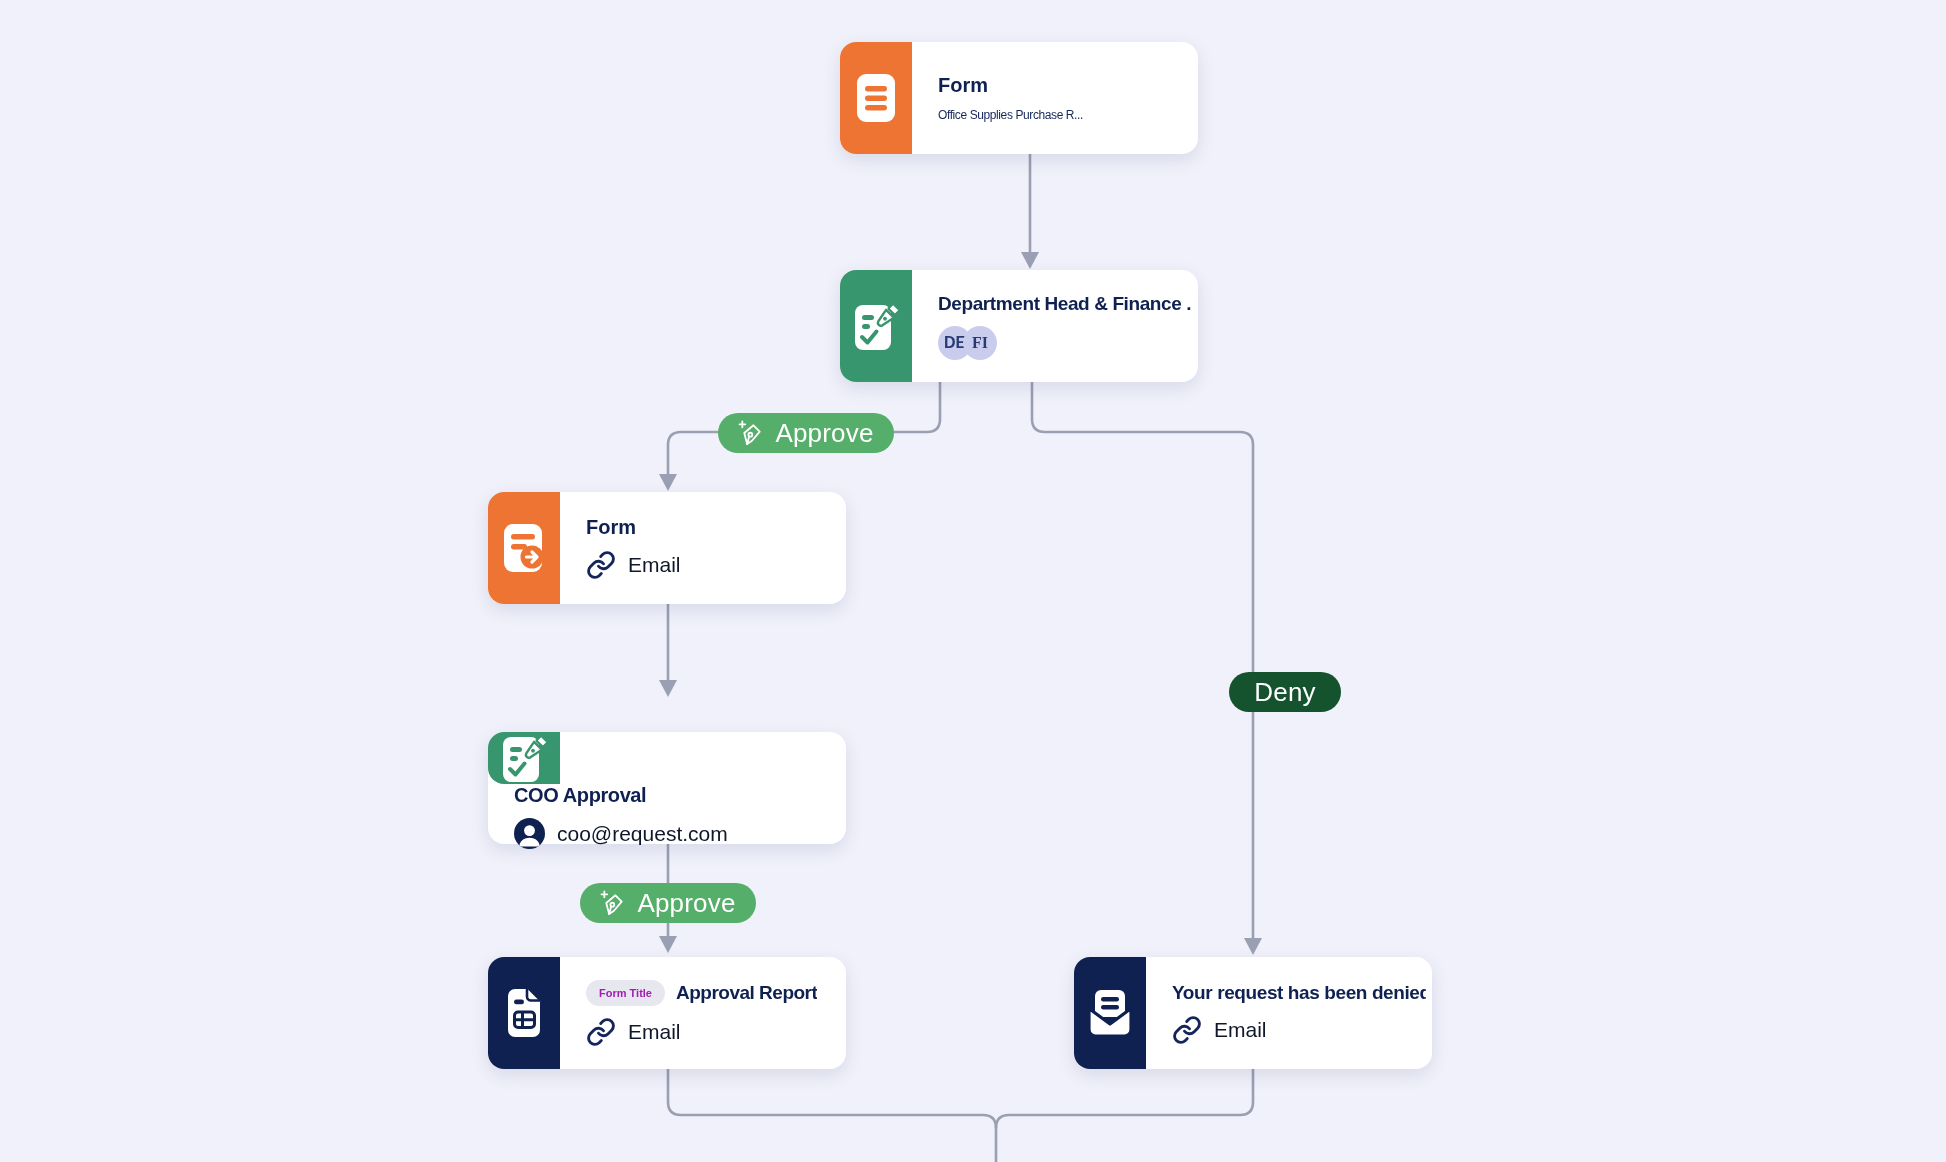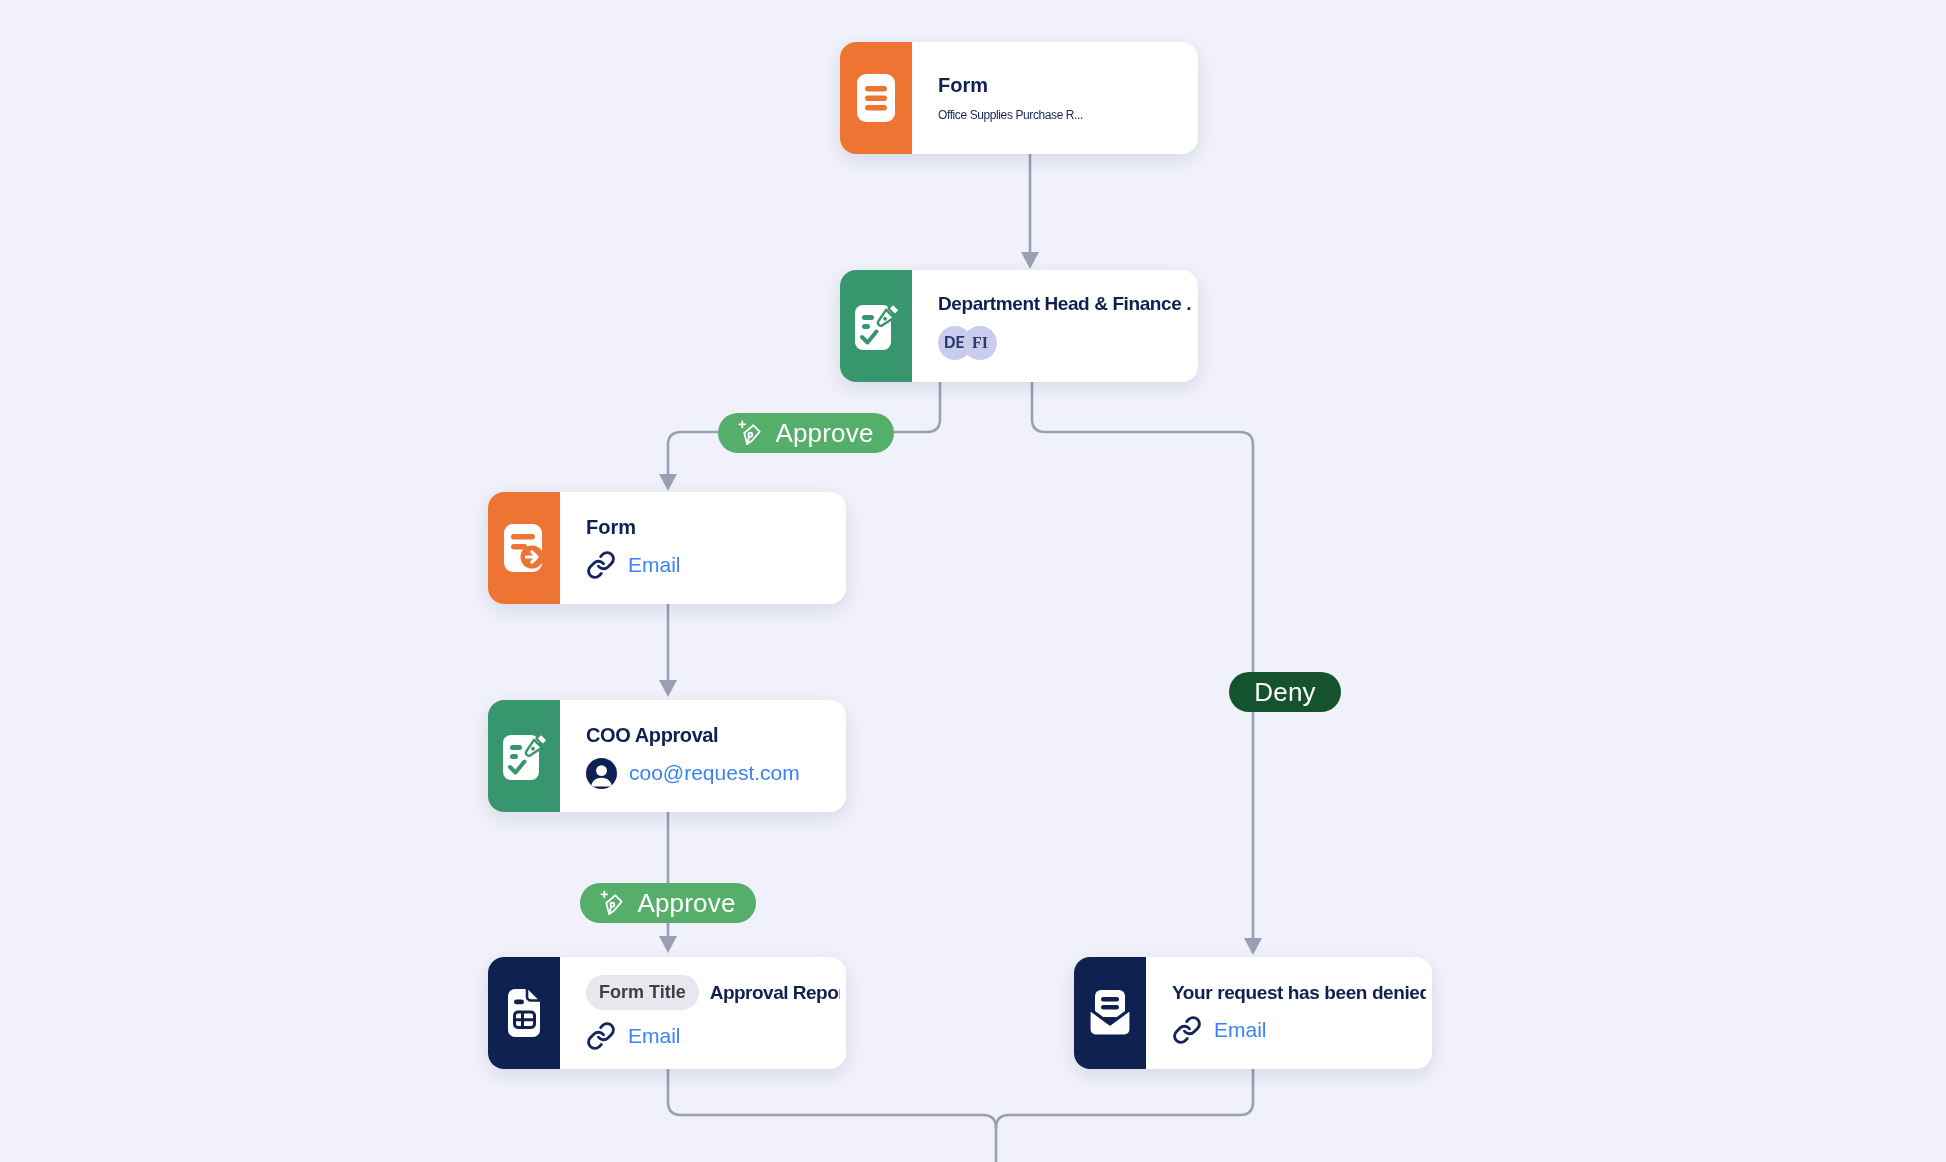--- a/index.html
+++ b/index.html
@@ -20,23 +20,23 @@
     width:72px;flex:none;border-radius:16px 0 0 16px;
     display:flex;align-items:center;justify-content:center;
   }
   .content{
     flex:1;min-width:0;display:flex;flex-direction:column;justify-content:center;
     gap:11px;padding:0 6px 0 26px;
   }
   .title{font-weight:bold;font-size:19px;color:#0E2150;letter-spacing:-0.4px;white-space:nowrap;overflow:hidden;}
   .type-label{font-weight:bold;font-size:20px;color:#0E2150;}
   .subtitle{font-size:12px;color:#16275B;letter-spacing:-0.4px;white-space:nowrap;overflow:hidden;}
-  .row2{display:flex;align-items:center;gap:12px;font-size:21px;color:#3b82f6;white-space:nowrap;overflow:hidden;}
+  .row2{display:flex;align-items:center;gap:12px;font-size:21px;color:#0f172a;white-space:nowrap;overflow:hidden;}
   .title-row{display:flex;align-items:center;gap:11px;white-space:nowrap;overflow:hidden;}
-  .pill{background:#E7E7F0;color:#404040;font-weight:bold;font-size:18px;padding:7px 13px;border-radius:17px;flex:none;}
+  .pill{background:#E7E7F0;color:#a21caf;font-weight:bold;font-size:11px;padding:7px 13px;border-radius:17px;flex:none;}
   .avatars{display:flex;}
   .avatar{
     width:34px;height:34px;border-radius:50%;background:#C9CCEC;color:#273A72;
     display:flex;align-items:center;justify-content:center;font-size:16px;font-weight:bold;flex:none;
   }
   .avatar + .avatar{margin-left:-9px;font-family:Liberation Serif, serif;}
 
   .badge{
     position:absolute;display:flex;align-items:center;justify-content:center;gap:10px;
     color:#FFFFFF;border-radius:21px;font-size:26px;letter-spacing:0.2px;
@@ -122,21 +122,21 @@
       <div class="row2">
         <svg width="30" height="30" viewBox="0 0 24 24" fill="none" stroke="#13255A" stroke-width="2.3" stroke-linecap="round" stroke-linejoin="round">
           <path d="M10 13a5 5 0 0 0 7.54.54l3-3a5 5 0 0 0-7.07-7.07l-1.72 1.71"></path>
           <path d="M14 11a5 5 0 0 0-7.54-.54l-3 3a5 5 0 0 0 7.07 7.07l1.71-1.71"></path>
         </svg>
         <span>Email</span>
       </div>
     </div>
   </div>
 
-  <div class="card" style="left:488px;top:700px;">
+  <div class="card" style="left:488px;top:732px;flex-direction:column;">
     <div class="panel" style="background: rgb(56, 150, 111); color: rgb(56, 150, 111);">
       <svg width="48" height="52" viewBox="0 0 48 52">
         <rect x="3" y="5" width="36" height="45" rx="8" fill="#fff"></rect>
         <rect x="10" y="15" width="12" height="5" rx="2.5" fill="currentColor"></rect>
         <rect x="10" y="24" width="8" height="5" rx="2.5" fill="currentColor"></rect>
         <path d="M10 37 l5.5 5.5 l9 -11" stroke="currentColor" stroke-width="4" fill="none" stroke-linecap="round" stroke-linejoin="round"></path>
         <g transform="rotate(45 33 18)">
           <rect x="28.5" y="2" width="9.5" height="7" rx="1.5" fill="#fff" stroke="currentColor" stroke-width="2.4"></rect>
           <path d="M28 11.5 h11 l-2.6 13.5 a3 3 0 0 1-5.8 0 Z" fill="#fff" stroke="currentColor" stroke-width="2.4" stroke-linejoin="round"></path>
           <circle cx="33.5" cy="18.5" r="1.9" fill="currentColor"></circle>

